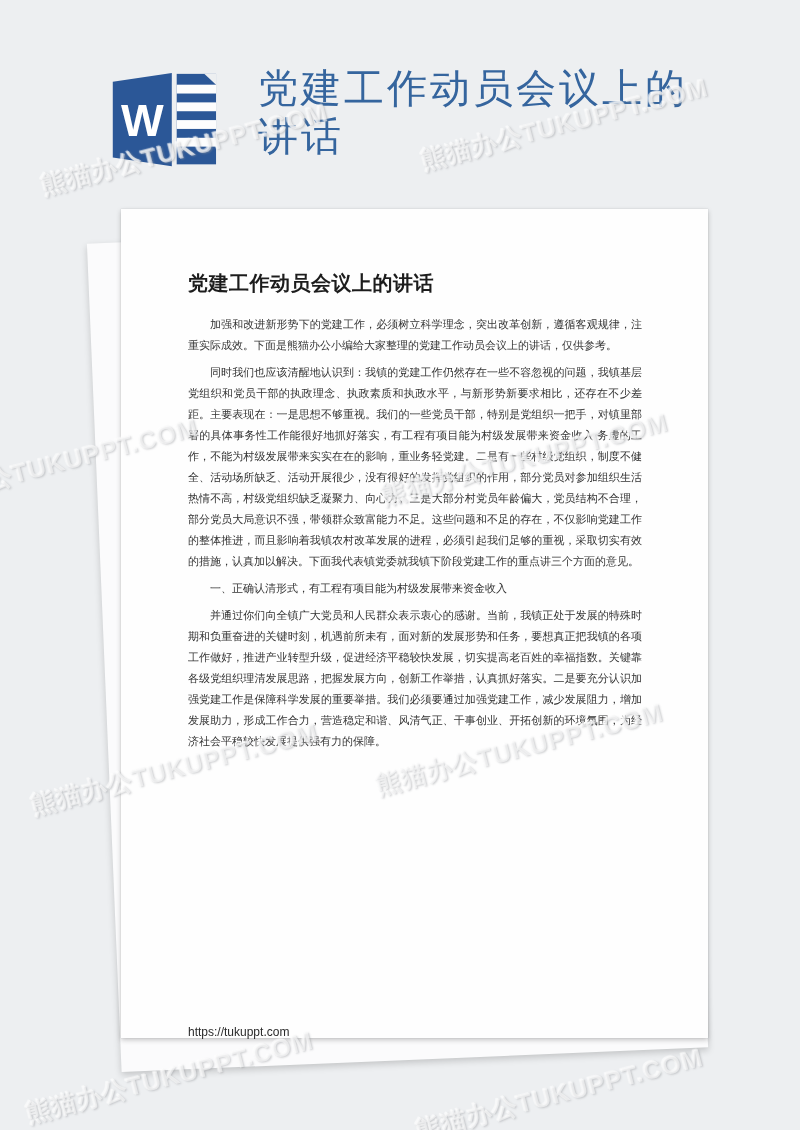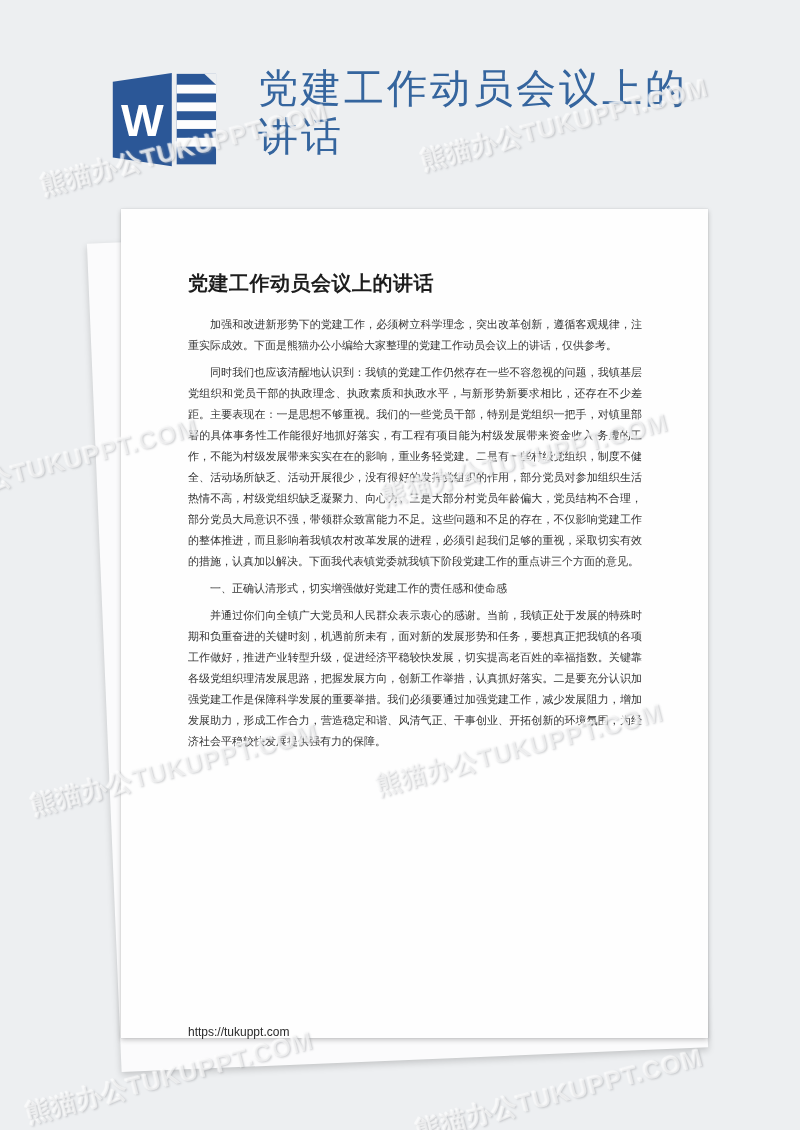--- a/index.html
+++ b/index.html
@@ -103,21 +103,21 @@
 
   <div class="paper-main">
     <h2 class="doc-title">党建工作动员会议上的讲话</h2>
 
     <p class="para">加强和改进新形势下的党建工作，必须树立科学理念，突出改革创新，遵循客观规律，注重实际成效。下面是熊猫办公小编给大家整理的党建工作动员会议上的讲话，仅供参考。</p>
 
 
 
     <p class="para">同时我们也应该清醒地认识到：我镇的党建工作仍然存在一些不容忽视的问题，我镇基层党组织和党员干部的执政理念、执政素质和执政水平，与新形势新要求相比，还存在不少差距。主要表现在：一是思想不够重视。我们的一些党员干部，特别是党组织一把手，对镇里部署的具体事务性工作能很好地抓好落实，有工程有项目能为村级发展带来资金收入 务虚的工作，不能为村级发展带来实实在在的影响，重业务轻党建。二是有一些村级党组织，制度不健全、活动场所缺乏、活动开展很少，没有很好的发挥党组织的作用，部分党员对参加组织生活热情不高，村级党组织缺乏凝聚力、向心力。三是大部分村党员年龄偏大，党员结构不合理，部分党员大局意识不强，带领群众致富能力不足。这些问题和不足的存在，不仅影响党建工作的整体推进，而且影响着我镇农村改革发展的进程，必须引起我们足够的重视，采取切实有效的措施，认真加以解决。下面我代表镇党委就我镇下阶段党建工作的重点讲三个方面的意见。</p>
 
-    <p class="para">一、正确认清形式，切实增强做好党建工作的责任感和使命感</p>
+    <p class="para">一、正确认清形式，有工程有项目能为村级发展带来资金收入</p>
 
     <p class="para">并通过你们向全镇广大党员和人民群众表示衷心的感谢。当前，我镇正处于发展的特殊时期和负重奋进的关键时刻，机遇前所未有，面对新的发展形势和任务，要想真正把我镇的各项工作做好，推进产业转型升级，促进经济平稳较快发展，切实提高老百姓的幸福指数。关键靠各级党组织理清发展思路，把握发展方向，创新工作举措，认真抓好落实。二是要充分认识加强党建工作是保障科学发展的重要举措。我们必须要通过加强党建工作，减少发展阻力，增加发展助力，形成工作合力，营造稳定和谐、风清气正、干事创业、开拓创新的环境氛围，为经济社会平稳较快发展提供强有力的保障。</p>
 
     <a class="footer-url">https://tukuppt.com</a>
   </div>
 
   <div class="wm wm1">熊猫办公TUKUPPT.COM</div>
   <div class="wm wm2">熊猫办公TUKUPPT.COM</div>
   <div class="wm wm3">熊猫办公TUKUPPT.COM</div>
   <div class="wm wm4">熊猫办公TUKUPPT.COM</div>

